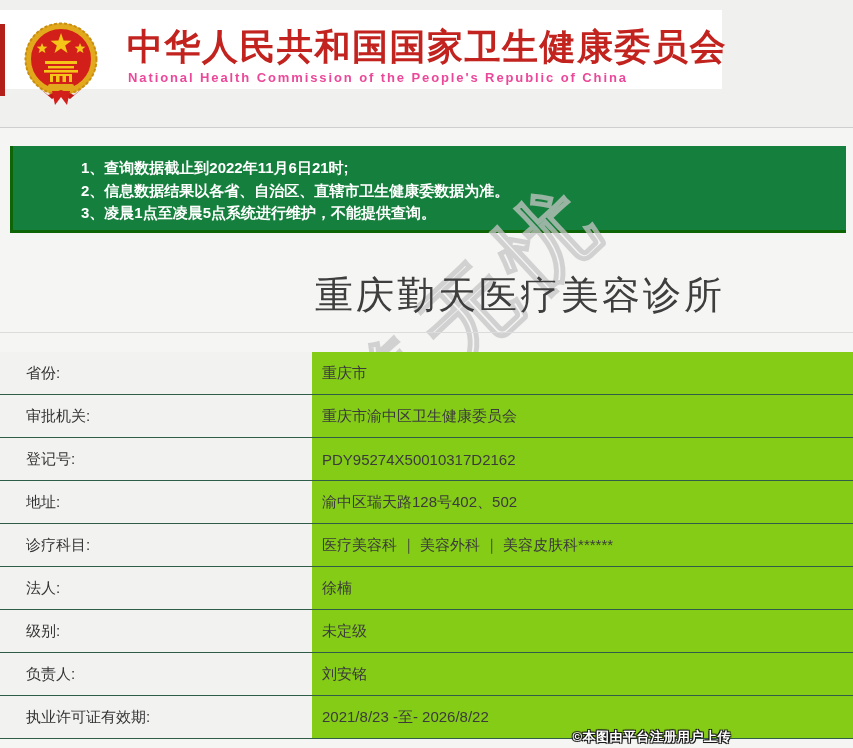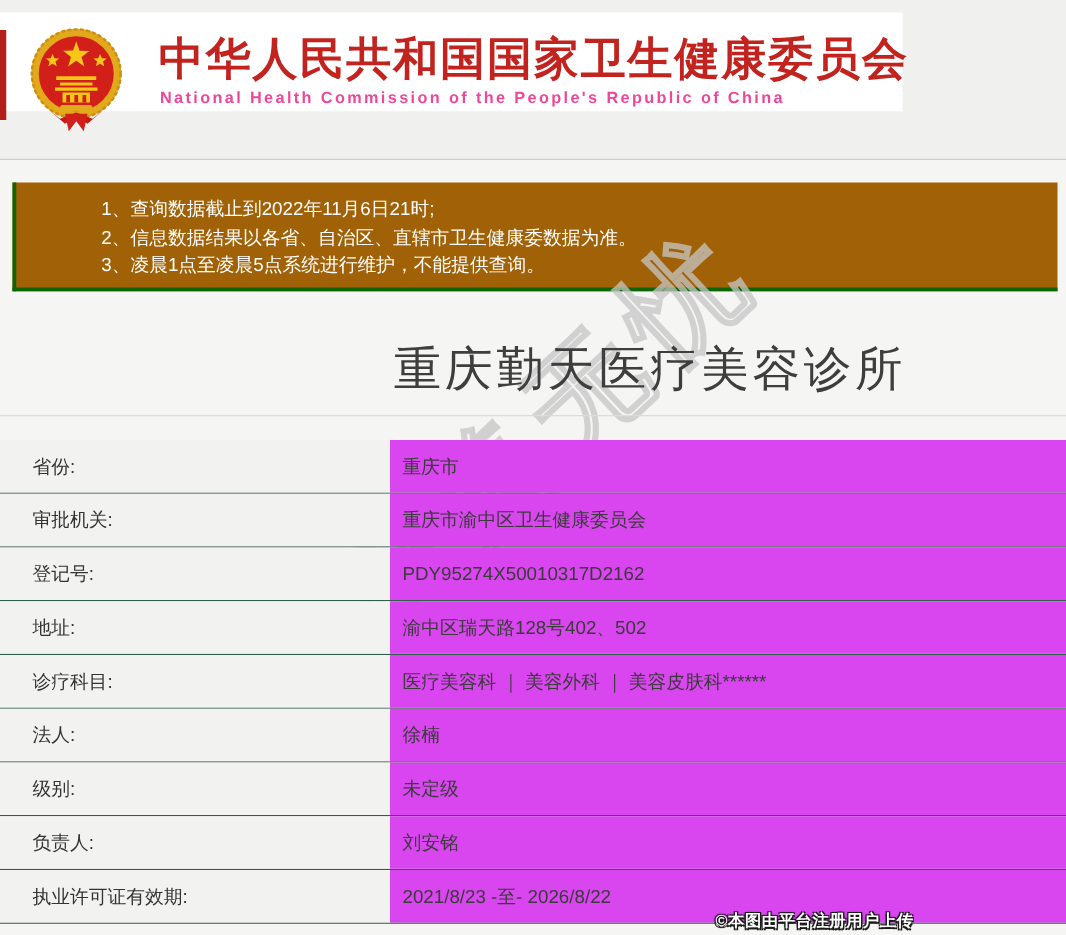--- a/index.html
+++ b/index.html
@@ -33,26 +33,27 @@
   }
   .hdr-en {
     position: absolute; left: 128px; top: 60px;
     font-size: 13px; font-weight: bold; letter-spacing: 1.9px;
     color: #ec4899; white-space: nowrap;
   }
 
   
   .notice {
     position: absolute; left: 10px; top: 146px; width: 836px; height: 87px;
-    background: #a16207;
+    background: #15803d;
     border-left: 3px solid #0e6505;
     border-bottom: 3px solid #0e6505;
     padding: 11px 10px 0 68px;
     color: #ffffff; font-size: 15px; line-height: 22.5px;
     white-space: nowrap;
+    font-weight: bold;
   }
 
   
   .result-title {
     position: absolute; top: 270px; right: 8px;
     font-size: 38px; font-weight: 400; letter-spacing: 3px;
     color: #3e3e3e; white-space: nowrap;
   }
   .title-divider {
     position: absolute; left: 0; top: 332px; width: 853px; height: 1px;
@@ -65,21 +66,21 @@
     display: flex; height: 43px; align-items: stretch;
     border-bottom: 1px solid #2f5d48;
   }
   .cell-label {
     width: 312px; background: #f2f2f1;
     display: flex; align-items: center;
     padding-left: 26px;
     font-size: 15px; color: #333333;
   }
   .cell-value {
-    flex: 1; background: #d946ef;
+    flex: 1; background: #84cc16;
     display: flex; align-items: center;
     padding-left: 10px;
     font-size: 15px; color: #3b3b3b; text-align: center;
   }
 
   
   .watermark {
     position: absolute; left: 215px; top: 180px; width: 440px; height: 330px;
     display: flex; align-items: center; justify-content: center;
     pointer-events: none; opacity: 0.75;

